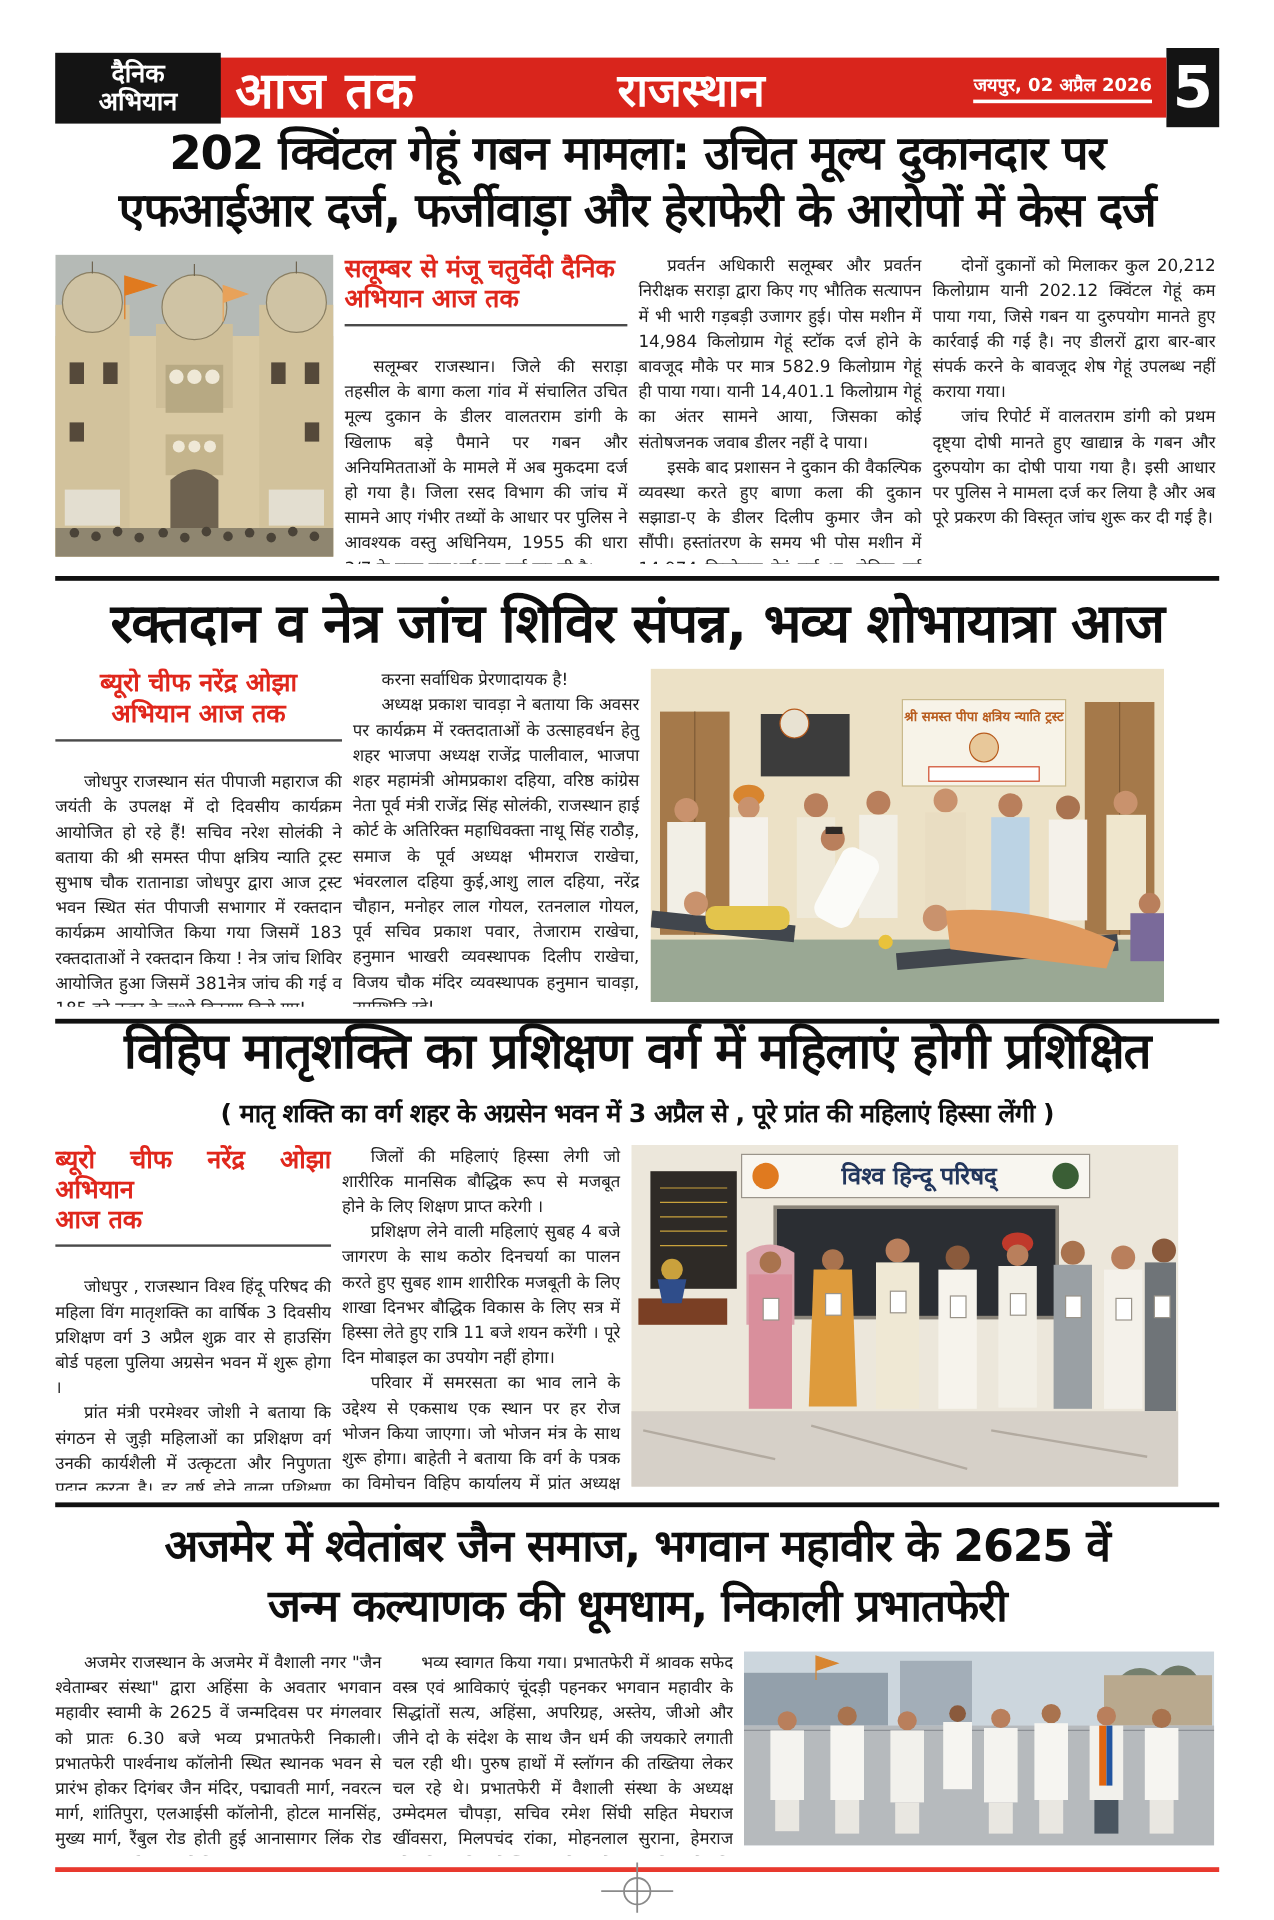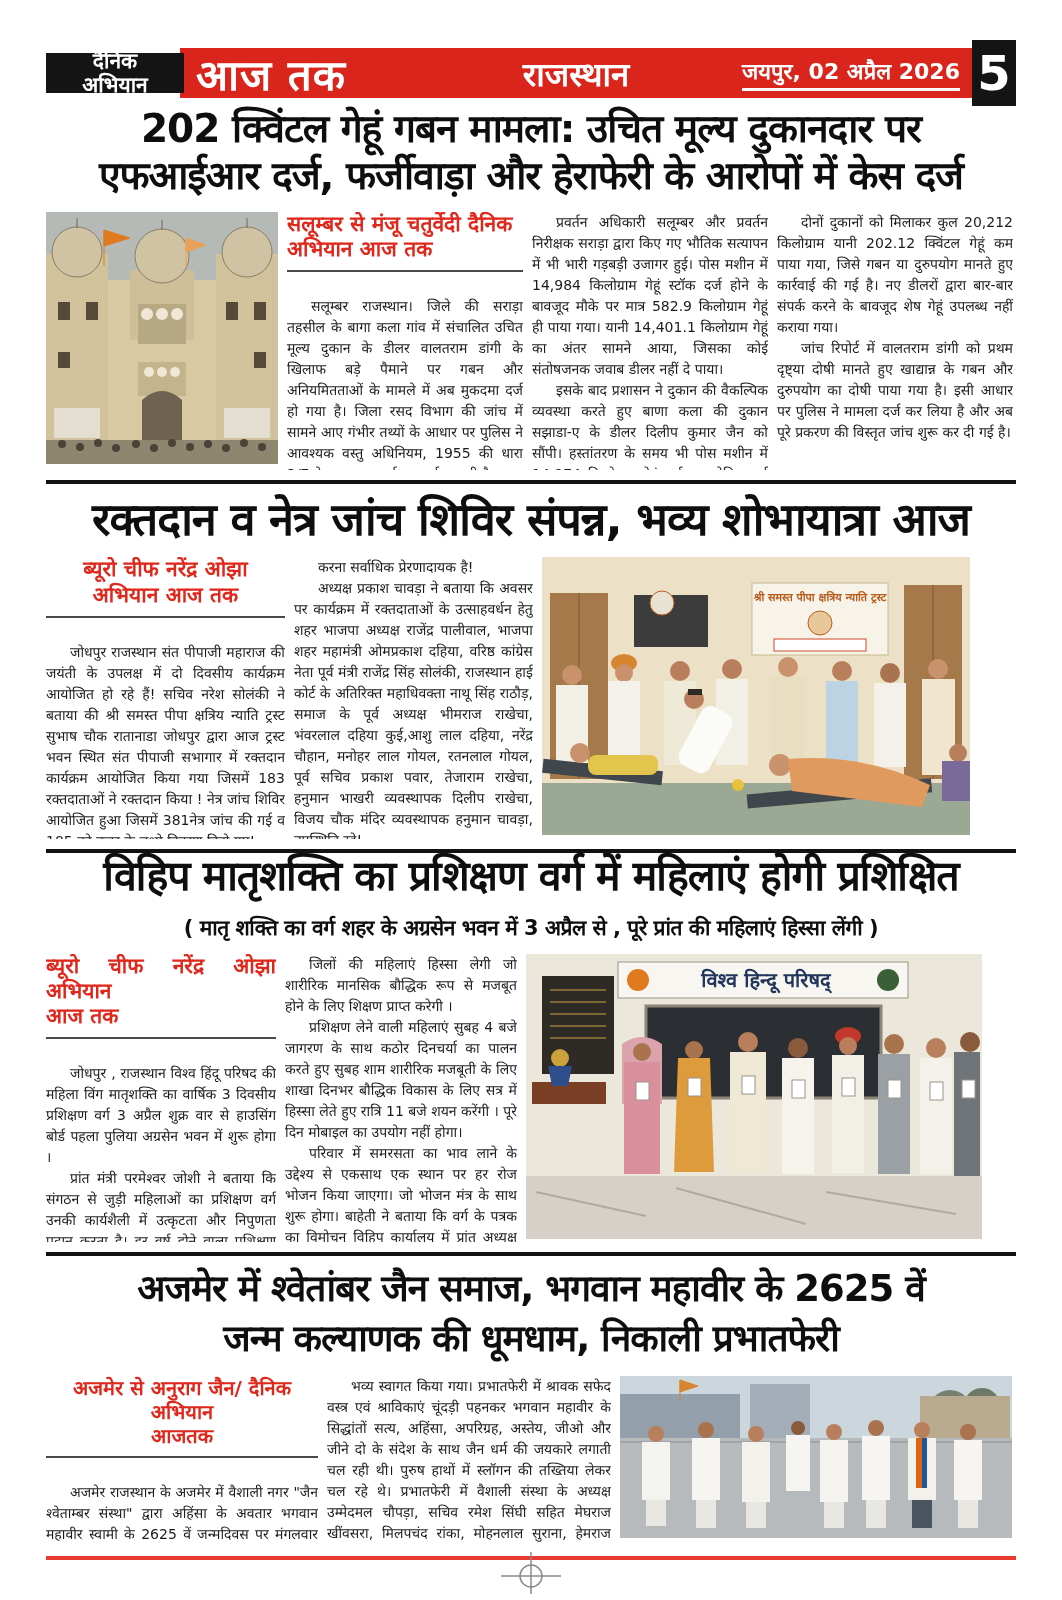--- a/index.html
+++ b/index.html
@@ -2,28 +2,28 @@
 <html><head>
 <meta charset="utf-8">
 <style>
   html,body{margin:0;padding:0;background:#e9e9e9;}
   .page{width:1062px;height:1600px;background:#ffffff;margin:0 auto;position:relative;
         font-family:"DejaVu Sans",sans-serif;color:#1c1c1c;overflow:hidden;}
   .inner{padding:0 46px;}
 
   
   .masthead{margin:40px 46px 0 46px;height:66px;display:flex;align-items:center;position:relative;}
-  .logo-box{background:#141414;color:#fff;width:138px;height:40px;z-index:2;
+  .logo-box{background:#141414;color:#fff;width:138px;height:59px;z-index:2;
             display:flex;flex-direction:column;justify-content:center;align-items:center;
             font-weight:bold;font-size:21px;line-height:1.15;}
   .logo-box span{display:block;}
   .redbar{flex:1;background:#d9251c;height:50px;display:flex;align-items:center;position:relative;margin-left:-4px;}
   .brand{font-size:42px;font-weight:bold;color:#fff;margin-left:16px;letter-spacing:1px;}
-  .edition{font-size:33px;font-weight:bold;color:#fff;position:absolute;left:50%;transform:translateX(-50%);}
-  .dateline{margin-left:auto;color:#fff;font-weight:bold;font-size:22px;margin-right:12px;
+  .edition{font-size:38px;font-weight:bold;color:#fff;position:absolute;left:50%;transform:translateX(-50%);}
+  .dateline{margin-left:auto;color:#fff;font-weight:bold;font-size:15px;margin-right:12px;
             border-bottom:3px solid #fff;padding-bottom:3px;}
   .pagenum{background:#141414;color:#fff;width:44px;height:66px;font-size:48px;font-weight:bold;
            display:flex;align-items:center;justify-content:center;}
 
   
   .headline{font-weight:bold;color:#0e0e0e;text-align:center;letter-spacing:-1px;margin:0;}
   .hl-a1{font-size:39px;line-height:1.2;}
   .hl-a2{font-size:45px;line-height:1.15;margin-top:10px;}
   .hl-a3{font-size:41px;line-height:1.15;}
   .hl-a3-sub{font-size:21px;line-height:1.2;margin-top:16px;letter-spacing:-0.5px;}
@@ -294,24 +294,20 @@
 
   <div class="divider"></div>
 
   <section class="inner">
     <h1 class="headline hl-a4">
       <span>अजमेर में श्वेतांबर जैन समाज, भगवान महावीर के 2625 वें</span><br>
       <span>जन्म कल्याणक की धूमधाम, निकाली प्रभातफेरी</span>
     </h1>
     <div class="art-body" style="height:170px;">
       <div class="col" style="width:272px;">
-        <div class="byline center" style="font-size:20px;">
-          <span>अजमेर से अनुराग जैन/ दैनिक अभियान</span><br>
-          <span>आजतक</span>
-        </div>
         <p>अजमेर राजस्थान के अजमेर में वैशाली नगर "जैन श्वेताम्बर संस्था" द्वारा अहिंसा के अवतार भगवान महावीर स्वामी के 2625 वें जन्मदिवस पर मंगलवार को प्रातः 6.30 बजे भव्य प्रभातफेरी निकाली।    प्रभातफेरी पार्श्वनाथ कॉलोनी स्थित स्थानक भवन से प्रारंभ होकर दिगंबर जैन मंदिर, पद्मावती मार्ग, नवरत्न मार्ग, शांतिपुरा, एलआईसी कॉलोनी, होटल मानसिंह, मुख्य मार्ग, रैंबुल रोड होती हुई आनासागर लिंक रोड पर समाप्त हुई।    प्रभातफेरी का जगह जगह</p>
       </div>
       <div class="col" style="width:284px;">
         <p>भव्य स्वागत किया गया। प्रभातफेरी में श्रावक सफेद वस्त्र एवं श्राविकाएं चूंदड़ी पहनकर भगवान महावीर के सिद्धांतों सत्य, अहिंसा, अपरिग्रह, अस्तेय, जीओ और जीने दो के संदेश के साथ जैन धर्म की जयकारे लगाती चल रही थी। पुरुष हाथों में स्लॉगन की तख्तिया लेकर चल रहे थे।    प्रभातफेरी में वैशाली संस्था के अध्यक्ष उम्मेदमल चौपड़ा, सचिव रमेश सिंघी सहित मेघराज खींवसरा, मिलपचंद रांका, मोहनलाल सुराना, हेमराज कोठारी, सुधीर चोरड़िया, गजेन्द्र बोहरा, प्रदीप कोठारी, मुकेश सकलेचा, सुरेशमल कुमठ, डॉ. पीसी जैन, सुनील सुराना, डॉ. सीपी पोखरणा, प्रकाश भंडारी सहित सैकड़ों महिलाएं, बच्चे शामिल थे।</p>
       </div>
       <figure style="width:392px;">
         <svg width="392" height="162" viewBox="0 0 392 162">
           <rect width="392" height="162" fill="#ccd6dd"></rect>
           <rect x="0" y="18" width="120" height="44" fill="#93a0ab"></rect>
           <rect x="130" y="8" width="60" height="54" fill="#a3aeb8"></rect>

